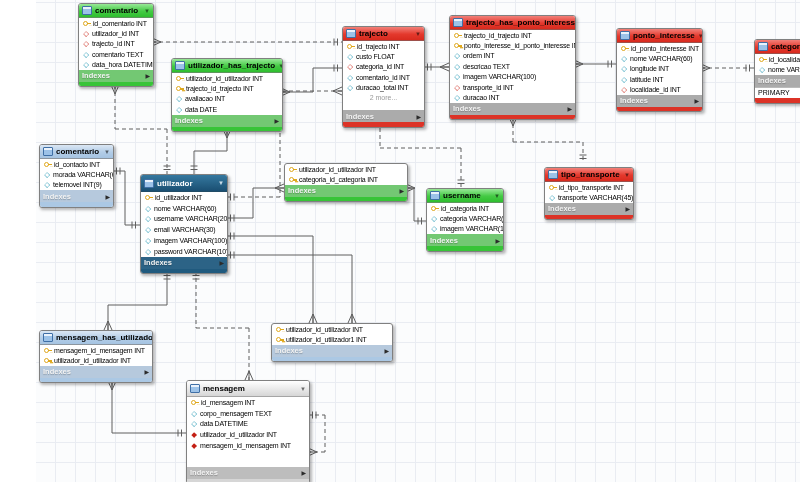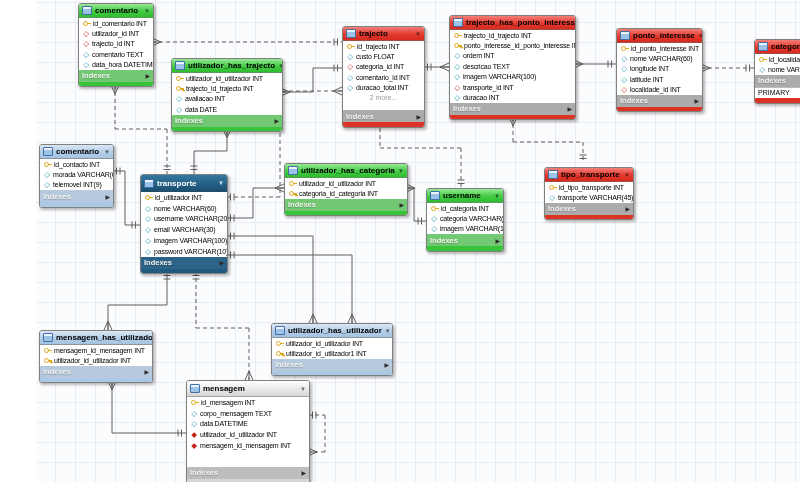--- a/index.html
+++ b/index.html
@@ -438,21 +438,21 @@
         </div>
         <div class="tfoot">
           <span>Indexes</span>
           <span class="farrow">▶</span>
         </div>
         <div class="strip"></div>
       </div>
       <div class="table-card dark" style="left: 104px; top: 174px; width: 86px;">
         <div class="thead" style="height:16px">
           <span class="ti"></span>
-          <span>transporte</span>
+          <span>utilizador</span>
           <span class="tarrow">▼</span>
         </div>
         <div class="trow" style="height:10.8px">
           <span class="ck"></span>
           <span>id_utilizador INT</span>
         </div>
         <div class="trow" style="height:10.8px">
           <span class="dd col">◇</span>
           <span>nome VARCHAR(60)</span>
         </div>
@@ -472,25 +472,20 @@
           <span class="dd col">◇</span>
           <span>password VARCHAR(10)</span>
         </div>
         <div class="tfoot">
           <span>Indexes</span>
           <span class="farrow">▶</span>
         </div>
         <div class="strip"></div>
       </div>
       <div class="table-card green" style="left: 248px; top: 163px; width: 122px;">
-        <div class="thead">
-          <span class="ti"></span>
-          <span>utilizador_has_categoria</span>
-          <span class="tarrow">▼</span>
-        </div>
         <div class="trow">
           <span class="ck"></span>
           <span>utilizador_id_utilizador INT</span>
         </div>
         <div class="trow">
           <span class="ck"></span>
           <span>categoria_id_categoria INT</span>
         </div>
         <div class="tfoot">
           <span>Indexes</span>
@@ -555,25 +550,20 @@
           <span class="ck"></span>
           <span>utilizador_id_utilizador INT</span>
         </div>
         <div class="tfoot">
           <span>Indexes</span>
           <span class="farrow">▶</span>
         </div>
         <div class="strip"></div>
       </div>
       <div class="table-card blue" style="left: 235px; top: 323px; width: 120px;">
-        <div class="thead">
-          <span class="ti"></span>
-          <span>utilizador_has_utilizador</span>
-          <span class="tarrow">▼</span>
-        </div>
         <div class="trow">
           <span class="ck"></span>
           <span>utilizador_id_utilizador INT</span>
         </div>
         <div class="trow">
           <span class="ck"></span>
           <span>utilizador_id_utilizador1 INT</span>
         </div>
         <div class="tfoot">
           <span>Indexes</span>

